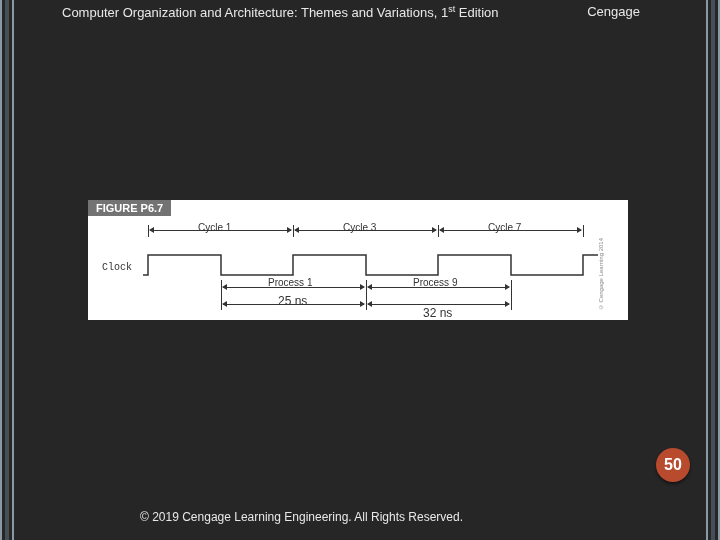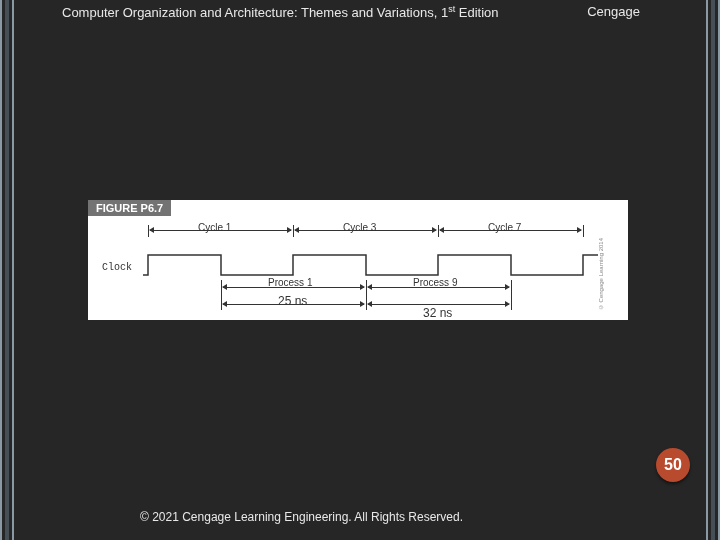--- a/index.html
+++ b/index.html
@@ -180,13 +180,13 @@
     <div class="dur-lbl" style="left:325px; top:84px;">32 ns</div>
 
     <div class="copyright-side">© Cengage Learning 2014</div>
   </div>
 </div>
 
 <div class="page-num">
   <span>50</span>
 </div>
 
-<div class="footer">© 2021 Cengage Learning Engineering. All Rights Reserved.</div>
+<div class="footer">© 2019 Cengage Learning Engineering. All Rights Reserved.</div>
 
 </body></html>

